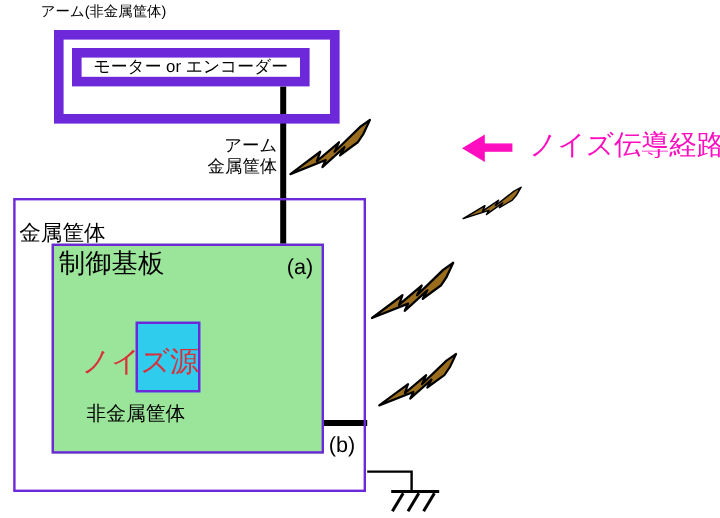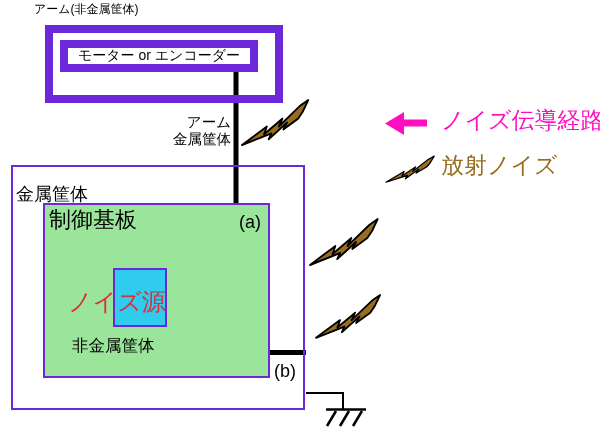--- a/index.html
+++ b/index.html
@@ -98,14 +98,13 @@
   </div>
   <div class="lbl metal-title">金属筐体</div>
   <div class="lbl pcb-title">制御基板</div>
   <div class="lbl noise-lbl">ノイズ源</div>
   <div class="lbl a-lbl">(a)</div>
   <div class="lbl dcdc-lbl">
     <div>非金属筐体</div>
   </div>
   <div class="lbl b-lbl">(b)</div>
   <div class="lbl legend-cond">ノイズ伝導経路</div>
-  <div class="lbl legend-rad">放射ノイズ</div>
 </div>
 
 </body></html>

